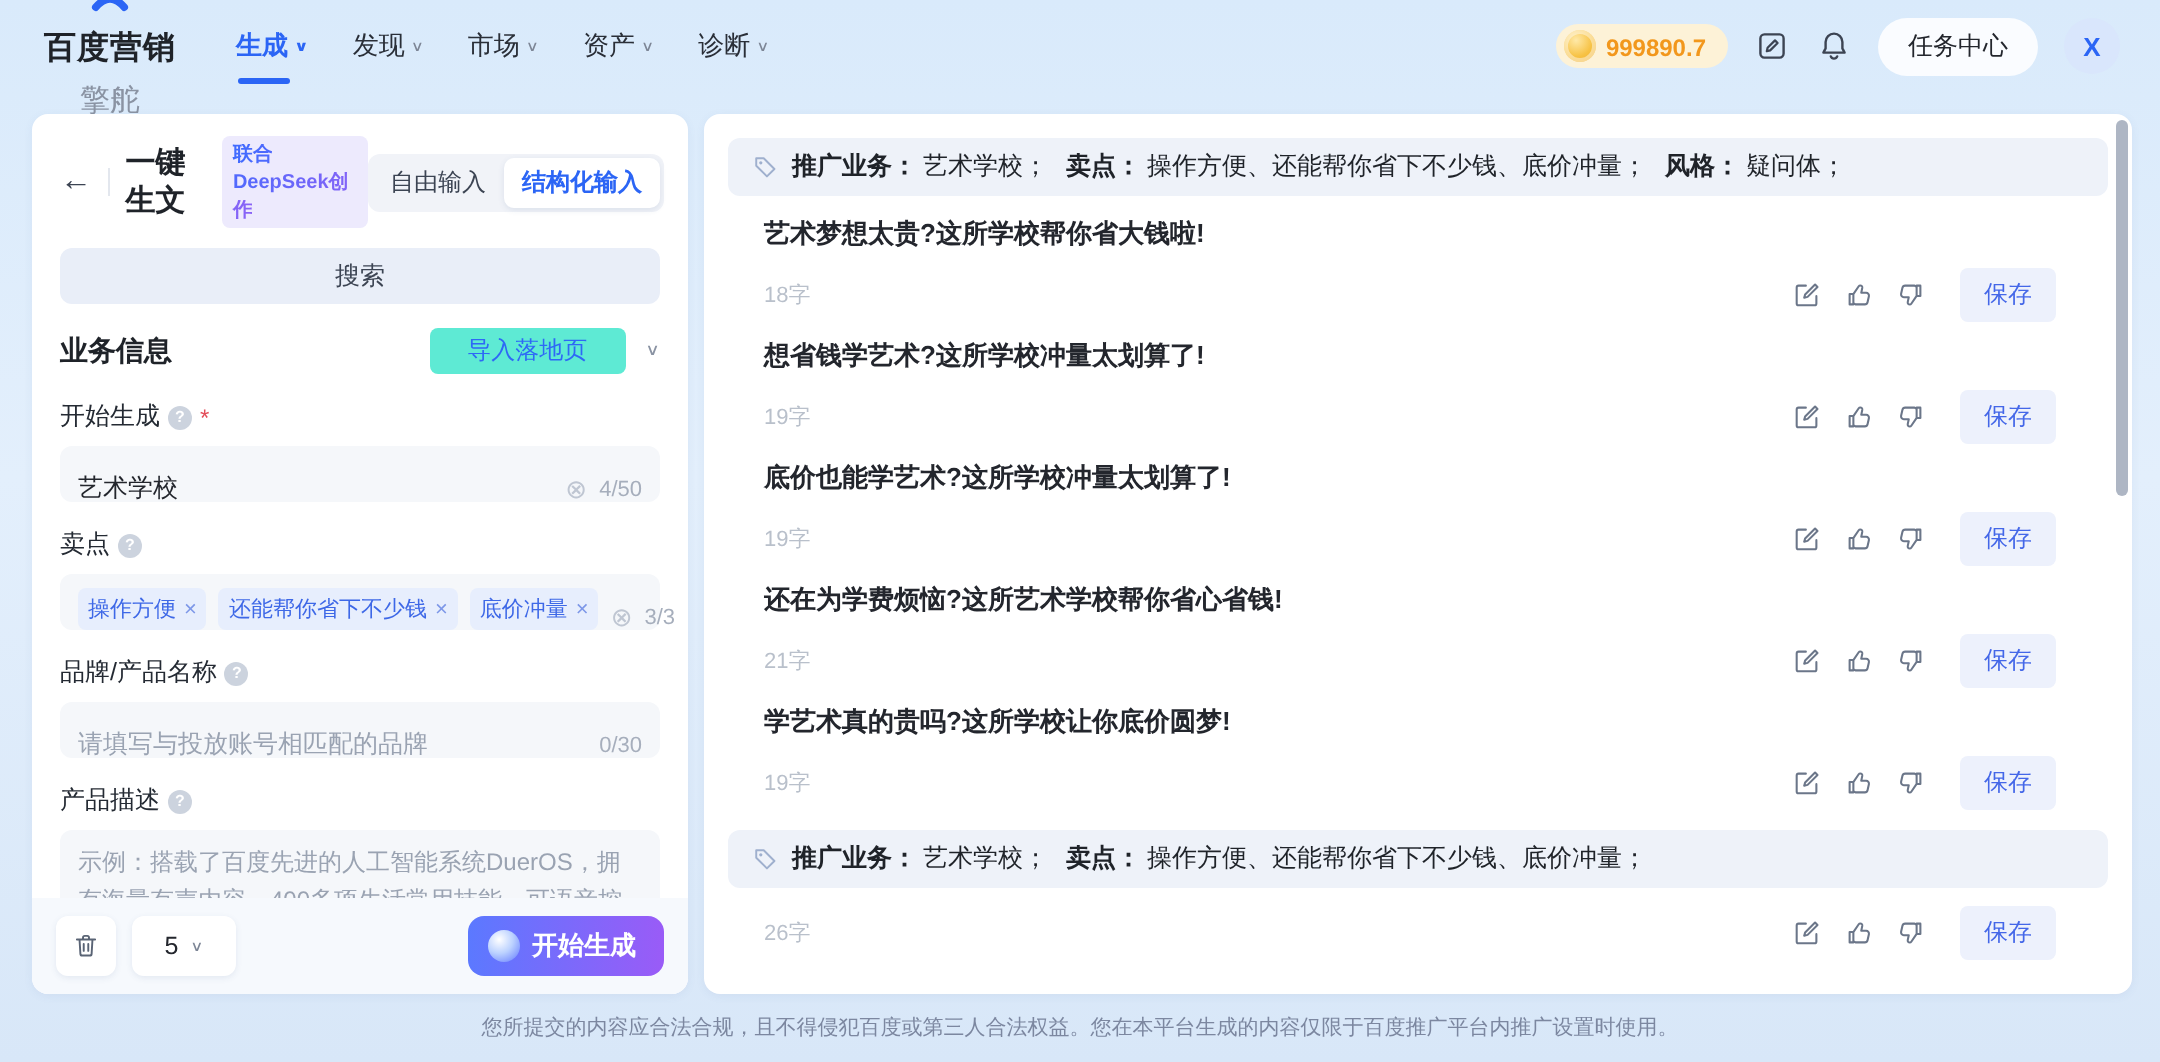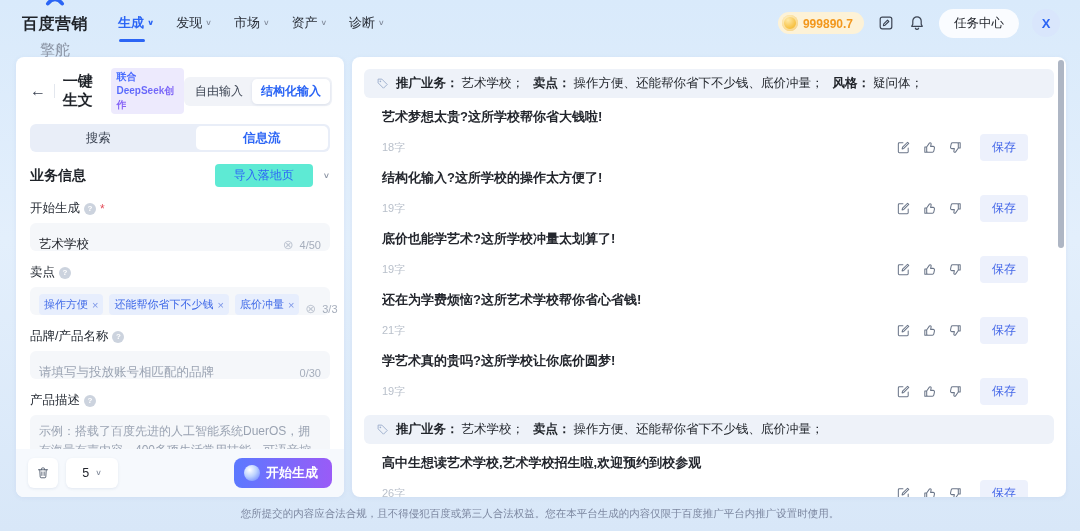--- a/index.html
+++ b/index.html
@@ -181,21 +181,20 @@
         <span class="panel-title">一键生文</span>
         <span class="ds-badge"><span>联合DeepSeek创作</span></span>
         <div class="segmented">
           <span class="seg-btn">自由输入</span>
           <span class="seg-btn active">结构化输入</span>
         </div>
       </div>
 
       <div class="tabs">
         <div class="tab">搜索</div>
-        <div class="tab active">信息流</div>
       </div>
 
       <div class="form">
         <div class="section-head">
           <span class="section-title">业务信息</span>
           <span class="import-pill">导入落地页</span>
           <span class="collapse-chev">∨</span>
         </div>
 
         <div class="field-label">
@@ -303,21 +302,21 @@
                     <path d="M3 7.5h2v5.5H3zM5 12.4l1.1.6h5a1.5 1.5 0 0 0 1.46-1.17l.72-3.2A1.5 1.5 0 0 0 11.8 6.8H9.2l.55-2.6A1.1 1.1 0 0 0 8.68 2.9c-.33 0-.64.16-.83.43L5 7.5" fill="none" stroke="currentColor" stroke-width="1.1" stroke-linejoin="round" stroke-linecap="round"></path>
                   </g>
                 </svg>
               </span>
             <button class="save-btn">保存</button>
           </div>
         </div>
       </div>
 
       <div class="result-item">
-        <div class="result-title">结构化输入?这所学校的操作太方便了!</div>
+        <div class="result-title">想省钱学艺术?这所学校冲量太划算了!</div>
         <div class="result-meta">
           <span class="result-count">19字</span>
           <div class="result-actions">
             <span class="act">
                 <svg viewBox="0 0 16 16">
                   <path d="M13 8.6v3.9a1 1 0 0 1-1 1H3.5a1 1 0 0 1-1-1V4a1 1 0 0 1 1-1h3.9" fill="none" stroke="currentColor" stroke-width="1.1" stroke-linecap="round"></path>
                   <path d="M12.3 2.4l1.3 1.3L8.3 9l-1.8.5.5-1.8z" fill="none" stroke="currentColor" stroke-width="1.1" stroke-linejoin="round"></path>
                 </svg>
               </span>
             <span class="act">
@@ -427,21 +426,20 @@
               <path d="M2.6 2.6h4.6L13.8 9.2l-4.6 4.6L2.6 7.2z" fill="none" stroke="currentColor" stroke-width="1.2" stroke-linejoin="round"></path>
               <circle cx="5.4" cy="5.4" r="1" fill="currentColor"></circle>
             </svg>
         </span>
         <span>
           <span class="sum-label">推广业务：</span><span class="sum-value">艺术学校；</span><span class="sum-label">卖点：</span><span class="sum-value">操作方便、还能帮你省下不少钱、底价冲量；</span>
         </span>
       </div>
 
       <div class="result-item">
-        <div class="result-title">高中生想读艺术学校,艺术学校招生啦,欢迎预约到校参观</div>
         <div class="result-meta">
           <span class="result-count">26字</span>
           <div class="result-actions">
             <span class="act">
                 <svg viewBox="0 0 16 16">
                   <path d="M13 8.6v3.9a1 1 0 0 1-1 1H3.5a1 1 0 0 1-1-1V4a1 1 0 0 1 1-1h3.9" fill="none" stroke="currentColor" stroke-width="1.1" stroke-linecap="round"></path>
                   <path d="M12.3 2.4l1.3 1.3L8.3 9l-1.8.5.5-1.8z" fill="none" stroke="currentColor" stroke-width="1.1" stroke-linejoin="round"></path>
                 </svg>
               </span>
             <span class="act">

